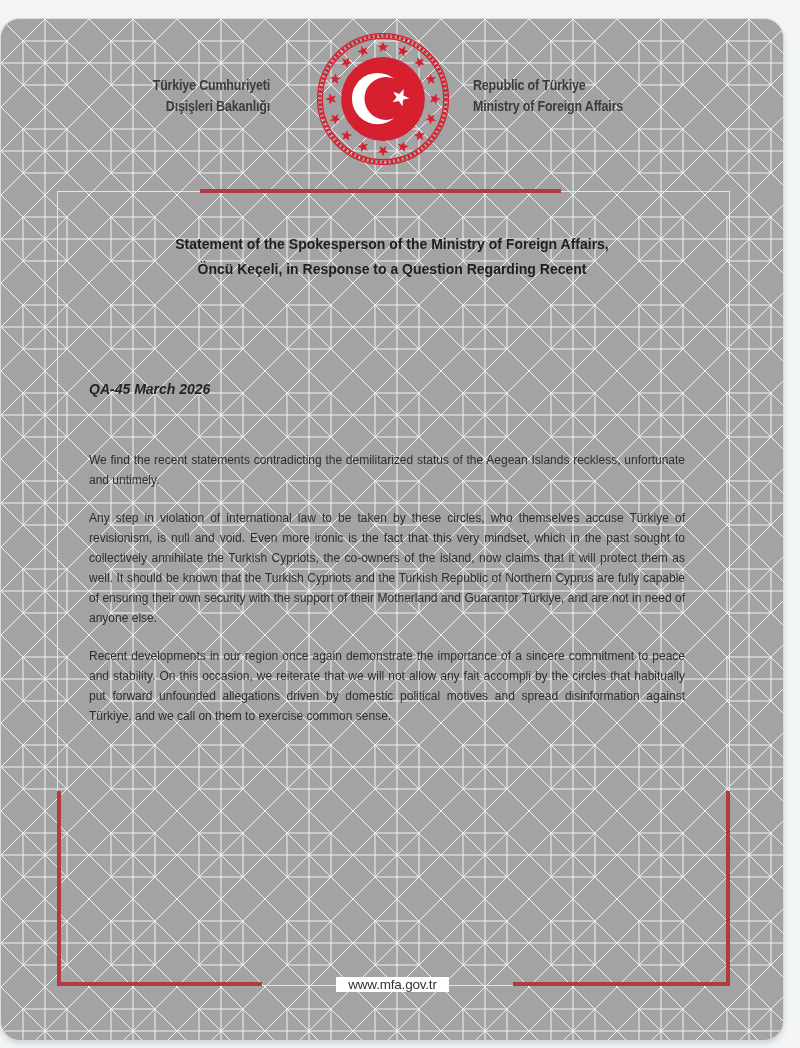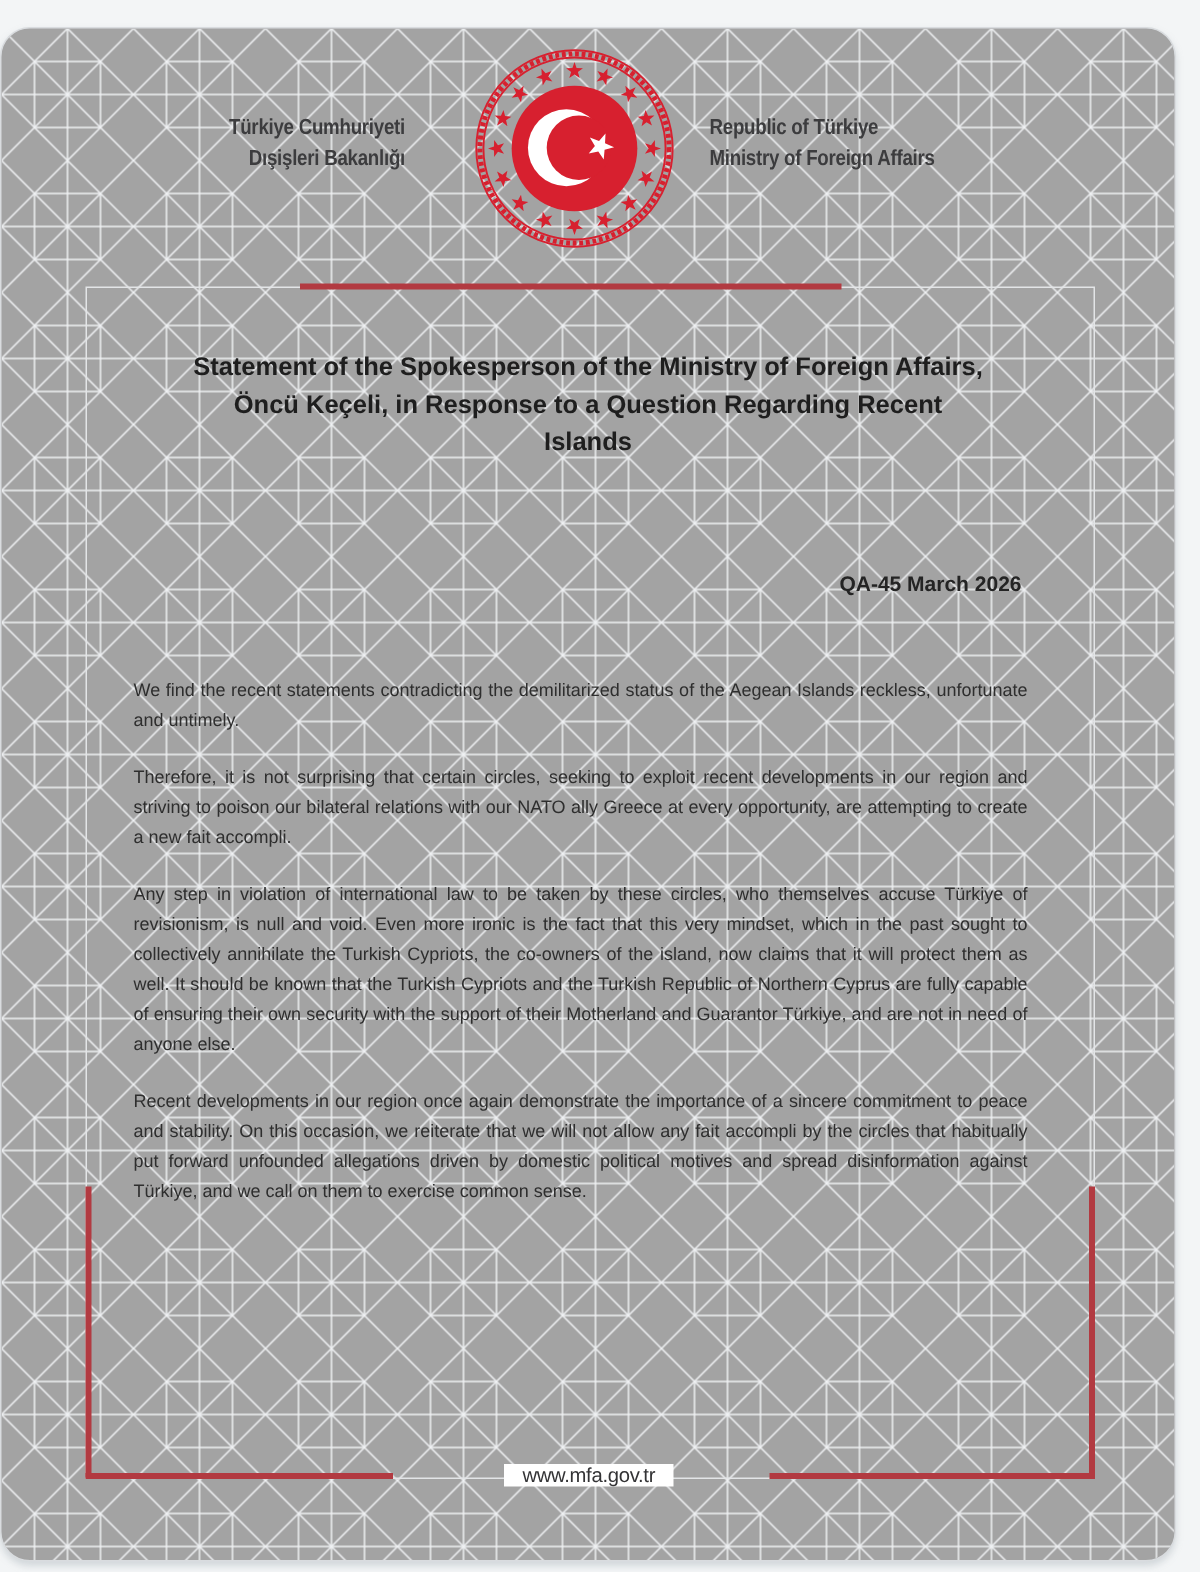--- a/index.html
+++ b/index.html
@@ -38,28 +38,28 @@
   .red-top-bar{position:absolute;left:199px;top:170px;width:361px;height:4px;background:#b23a41;}
   .red-v{position:absolute;width:4px;height:194px;top:772px;background:#b23a41;}
   .red-v.left{left:56px;}
   .red-v.right{left:725px;}
   .red-h{position:absolute;height:4px;top:963px;background:#b23a41;}
   .red-h.left{left:56px;width:205px;}
   .red-h.right{left:512px;width:217px;}
   
   .title{
     position:absolute;left:91px;top:213px;width:600px;
-    text-align:center;font-size:17px;font-weight:bold;color:#1e1e1e;
+    text-align:center;font-size:14px;font-weight:bold;color:#1e1e1e;
     line-height:25px;
   }
   .title div{white-space:nowrap;}
   .meta-row{
     position:absolute;left:88px;top:362px;width:592px;
-    display:flex;justify-content:flex-end;
-    font-size:14px;font-weight:bold;color:#242424;
+    display:flex;justify-content:flex-start;
+    font-size:14px;font-weight:bold;color:#242424;font-style:italic;
   }
   .body-text{
     position:absolute;left:88px;top:431px;width:596px;
     font-size:12px;line-height:20px;color:#2e2e2e;
     text-align:justify;
   }
   .body-text p{margin:0 0 18px 0;}
   
   .footer-url-wrap{
     position:absolute;left:56px;top:956px;width:671px;
@@ -140,31 +140,29 @@
     <div class="frame-box"></div>
     <div class="red-top-bar"></div>
     <div class="red-v left"></div>
     <div class="red-v right"></div>
     <div class="red-h left"></div>
     <div class="red-h right"></div>
 
     <div class="title">
       <div>Statement of the Spokesperson of the Ministry of Foreign Affairs,</div>
       <div>Öncü Keçeli, in Response to a Question Regarding Recent</div>
-      <div>Islands</div>
     </div>
 
     <div class="meta-row">
       <span>QA-4</span>
       <span>5 March 2026</span>
     </div>
 
     <div class="body-text">
       <p>We find the recent statements contradicting the demilitarized status of the Aegean Islands reckless, unfortunate and untimely.</p>
-      <p>Therefore, it is not surprising that certain circles, seeking to exploit recent developments in our region and striving to poison our bilateral relations with our NATO ally Greece at every opportunity, are attempting to create a new fait accompli.</p>
       <p>Any step in violation of international law to be taken by these circles, who themselves accuse Türkiye of revisionism, is null and void. Even more ironic is the fact that this very mindset, which in the past sought to collectively annihilate the Turkish Cypriots, the co-owners of the island, now claims that it will protect them as well. It should be known that the Turkish Cypriots and the Turkish Republic of Northern Cyprus are fully capable of ensuring their own security with the support of their Motherland and Guarantor Türkiye, and are not in need of anyone else.</p>
       <p>Recent developments in our region once again demonstrate the importance of a sincere commitment to peace and stability. On this occasion, we reiterate that we will not allow any fait accompli by the circles that habitually put forward unfounded allegations driven by domestic political motives and spread disinformation against Türkiye, and we call on them to exercise common sense.</p>
     </div>
 
     <div class="footer-url-wrap">
       <span>www.mfa.gov.tr</span>
     </div>
 
   </div>
 </div>

